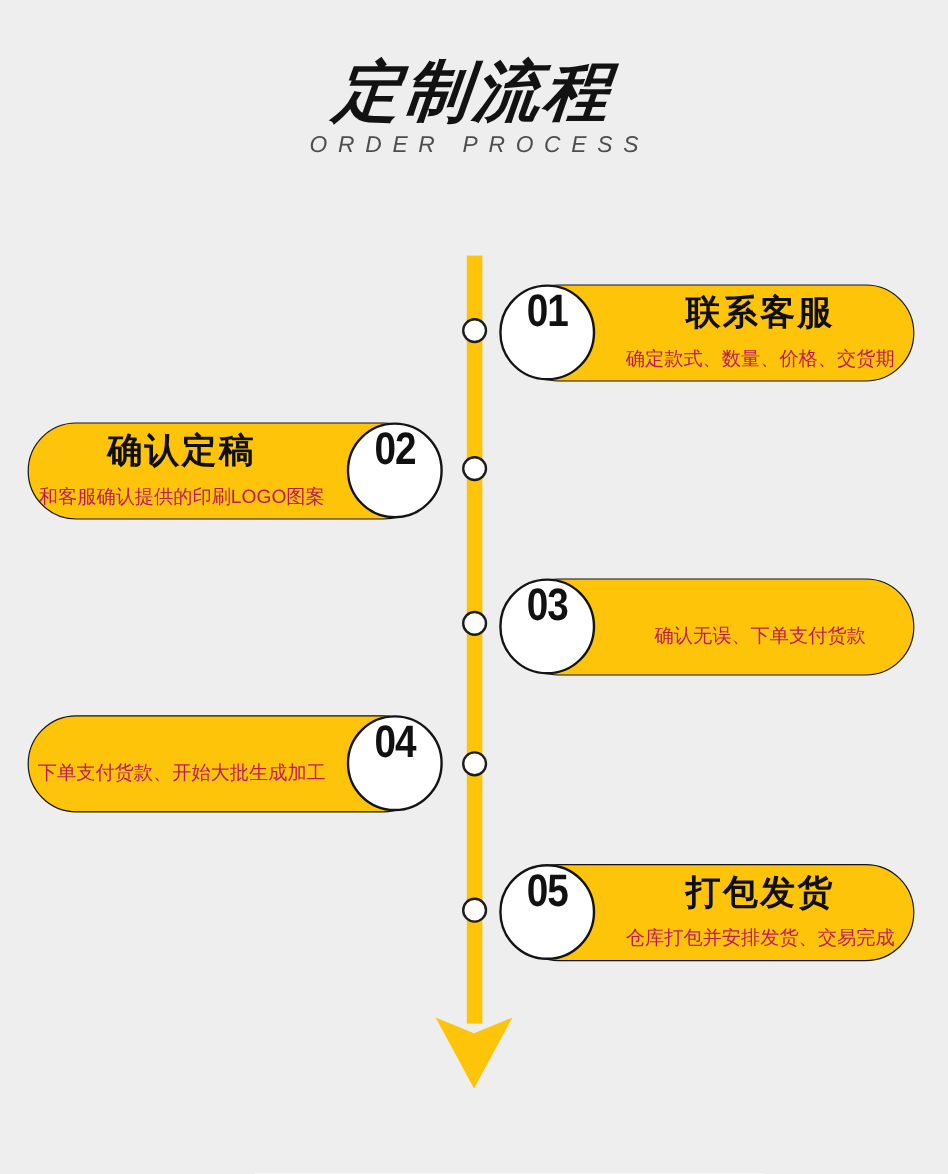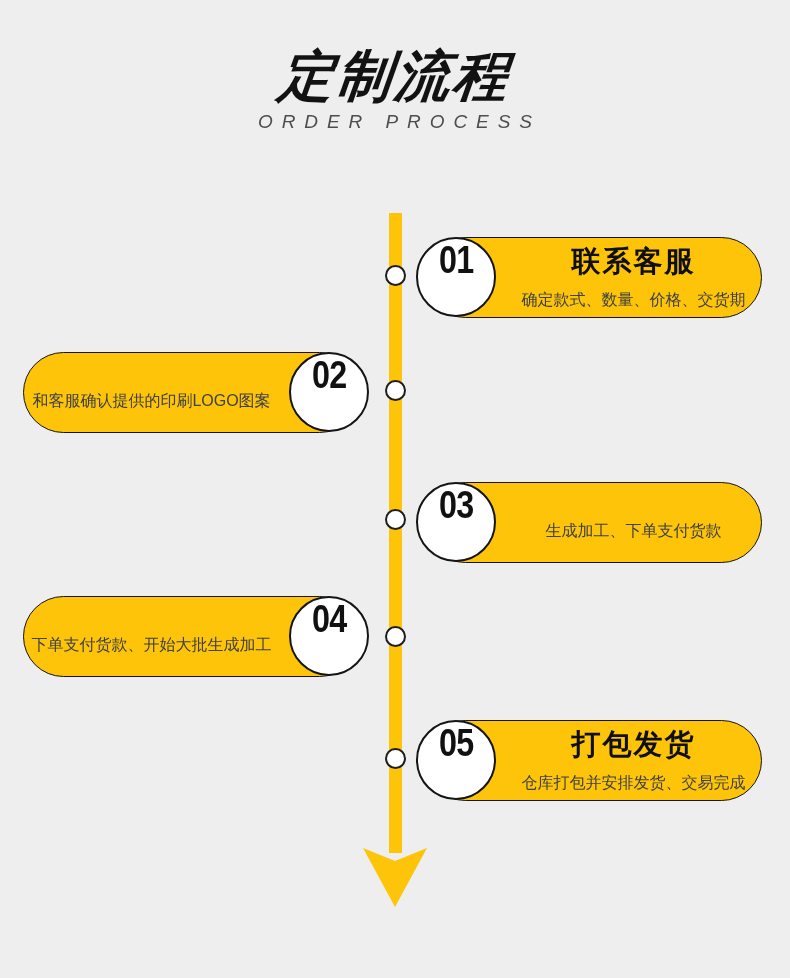--- a/index.html
+++ b/index.html
@@ -54,21 +54,21 @@
   .step.left  .pill{left:1px;}
 
   .texts{
     position:absolute;top:0;height:100%;display:flex;flex-direction:column;
     justify-content:center;align-items:center;text-align:center;
   }
   .step.right .texts{left:88px;right:8px;}
   .step.left  .texts{left:8px;right:88px;}
 
   .step-title{font-size:29px;font-weight:bold;color:#0f0f0f;letter-spacing:2px;line-height:1;}
-  .step-desc{font-size:16px;color:#404040;margin-top:16px;line-height:1;white-space:nowrap;}
+  .step-desc{font-size:16px;color:#be185d;margin-top:16px;line-height:1;white-space:nowrap;}
 
   .num{
     position:absolute;top:2px;width:80px;height:80px;box-sizing:border-box;
     background:var(--circle-white);border:2px solid var(--outline-black);border-radius:50%;
     display:flex;align-items:flex-start;justify-content:center;
   }
   .step.right .num{left:0;}
   .step.left  .num{right:0;}
   .num-text{
     font-size:38px;font-weight:bold;color:#111;letter-spacing:-1px;
@@ -104,32 +104,33 @@
       </div>
     </div>
     <div class="num">
       <span class="num-text">01</span>
     </div>
   </section>
 
   <section class="step left s1">
     <div class="pill">
       <div class="texts">
+        <div class="step-title">确认定稿</div>
         <div class="step-desc">和客服确认提供的印刷LOGO图案</div>
       </div>
     </div>
     <div class="num">
       <span class="num-text">02</span>
     </div>
   </section>
 
   <section class="step right s2">
     <div class="pill">
       <div class="texts">
-        <div class="step-desc">生成加工、下单支付货款</div>
+        <div class="step-desc">确认无误、下单支付货款</div>
       </div>
     </div>
     <div class="num">
       <span class="num-text">03</span>
     </div>
   </section>
 
   <section class="step left s3">
     <div class="pill">
       <div class="texts">

